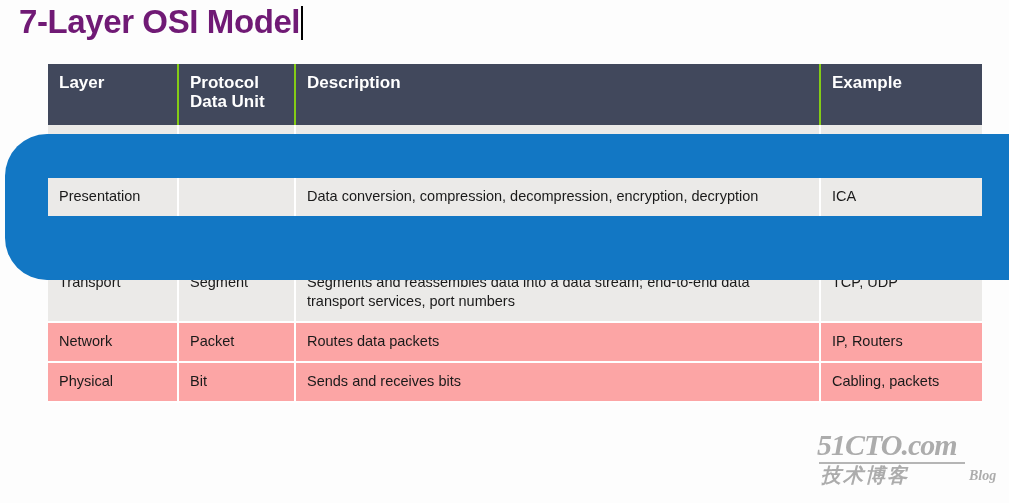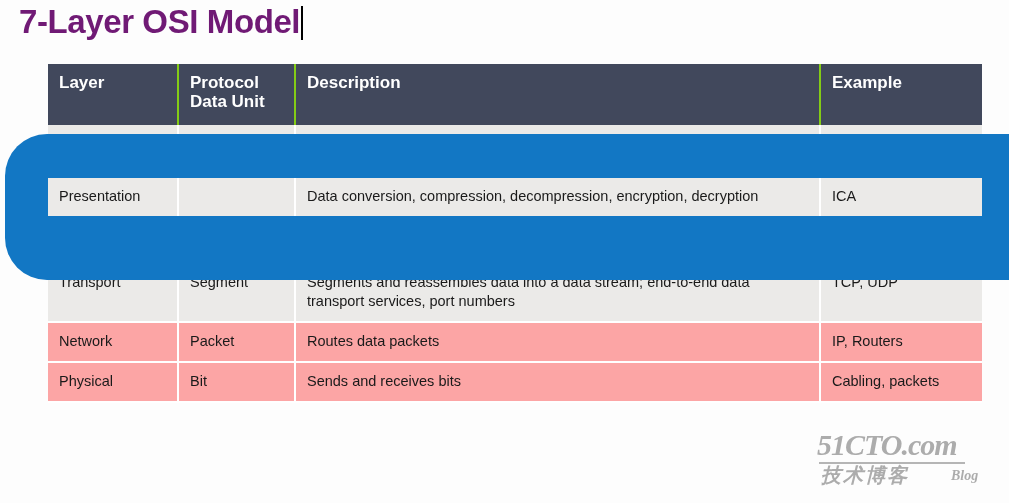--- a/index.html
+++ b/index.html
@@ -117,21 +117,21 @@
   }
   .wm-rule{
     position:absolute;left:20px;top:36px;width:146px;height:2px;background:#9a9a9a;
   }
   .wm-cn{
     position:absolute;left:22px;top:36px;
     font-size:20px;font-weight:bold;color:#8d8d8d;
     letter-spacing:2px;
   }
   .wm-blog{
-    position:absolute;left:152px;top:42px;
+    position:absolute;left:170px;top:42px;
     font-size:14px;font-weight:bold;color:#8d8d8d;
     font-family:"Liberation Serif", serif;
   }
 </style>
 </head>
 <body>
 
 <div id="page-root">
 
   <div class="title-wrap">

